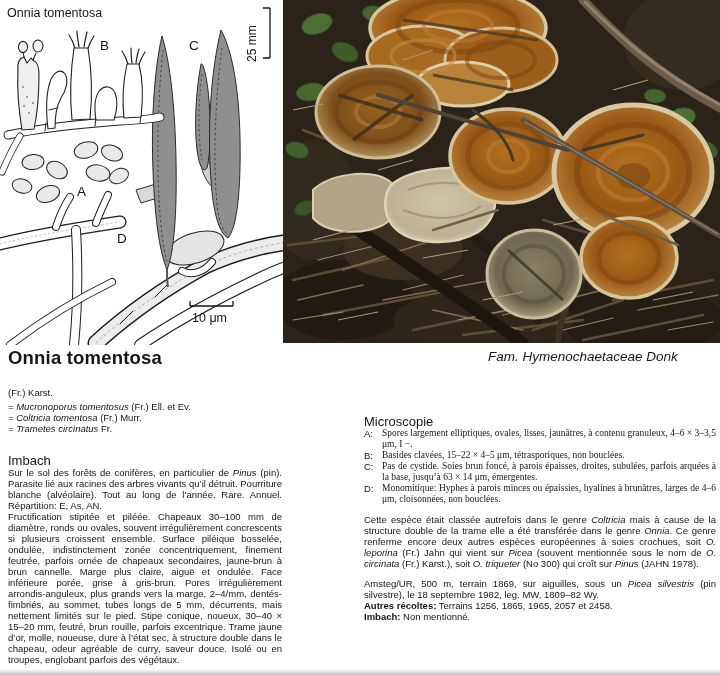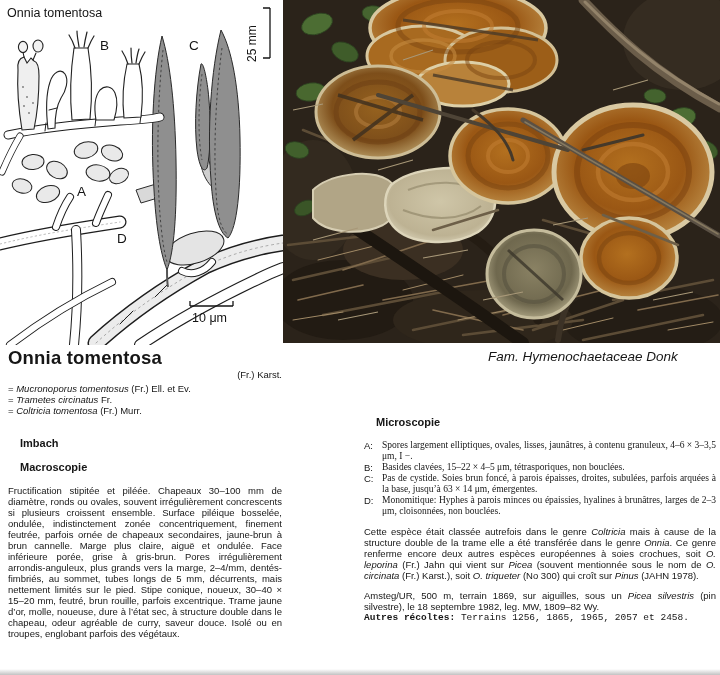--- a/index.html
+++ b/index.html
@@ -11,36 +11,36 @@
   
   .figure-panel{position:absolute;left:0;top:0;width:283px;height:345px;background:#fff;}
   .photo-panel{position:absolute;left:283px;top:0;width:437px;height:343px;background:#2e261d;}
   .photo-panel svg{display:block;}
   
   .col{position:absolute;top:346px;font-size:9.5px;line-height:11px;}
   .col p{margin:0;text-align:justify;}
   .col-left{left:8px;width:274px;}
   .col-right{left:364px;width:352px;}
   h1.species-title{margin:1px 0 0 0;font-size:18.5px;line-height:21px;font-weight:bold;letter-spacing:.2px;}
-  .authority{margin-top:1px;text-align:right;}
+  .authority{margin-top:19px;}
   .synonyms{margin-top:3px;}
   .syn-line{line-height:11px;}
-  h2.sec-head{margin:12px;font-size:11px;line-height:12px;font-weight:bold;}
+  h2.sec-head{margin:0;font-size:13px;line-height:12px;font-weight:normal;}
   .sec{margin-top:0;}
   .mt-lg{margin-top:21px;}
   .family-block{margin-left:124px;margin-top:3px;font-style:italic;}
   .family-name{font-size:13.5px;line-height:16px;}
   .family-alt{font-size:9.8px;line-height:12px;}
   .micro-head{margin-top:51px;}
   .micro-item{display:flex;}
   .micro-key{flex:0 0 18px;}
   .micro-text{flex:1;text-align:justify;font-family:Liberation Serif, serif;}
   .rem-head{margin-top:9px;}
   .spec-head{margin-top:9px;}
-  .inline-row{margin-top:10px;text-align:right;font-family:Liberation Mono, monospace;}
+  .inline-row{margin-top:10px;text-align:right;}
   .bold{font-weight:bold;}
   .bottom-strip{position:absolute;left:0;top:669px;width:720px;height:6px;
     background:linear-gradient(#ffffff,#c2c2c2);}
   i{font-style:italic;text-align:center;}
 </style>
 </head>
 <body>
 
 <div class="figure-panel">
 <svg width="283" height="345" viewBox="0 0 283 345" xmlns="http://www.w3.org/2000/svg">
@@ -255,30 +255,30 @@
              M55,320 L95,312 M200,300 L240,292 M120,60 L150,50 M330,90 L365,80 M10,110 L40,104"></path>
   </g>
 </svg>
 </div>
 
 <div class="col col-left">
   <h1 class="species-title">Onnia tomentosa</h1>
   <div class="authority">(Fr.) Karst.</div>
   <div class="synonyms">
     <div class="syn-line">= <i>Mucronoporus tomentosus</i> (Fr.) Ell. et Ev.</div>
+    <div class="syn-line">= <i>Coltricia tomentosa</i> (Fr.) Murr.</div>
     <div class="syn-line">= <i>Trametes circinatus</i> Fr.</div>
-    <div class="syn-line">= <i>Coltricia tomentosa</i> (Fr.) Murr.</div>
   </div>
 
   <div class="sec mt-lg">
     <h2 class="sec-head">Imbach</h2>
+    <p>Sur le sol des forêts de conifères, en particulier de <i>Pinus</i> (pin). Parasite lié aux racines des arbres vivants qu’il détruit. Pourriture blanche (alvéolaire). Tout au long de l’année. Rare. Annuel. Répartition: E, As, AN.</p>
   </div>
 
   <div class="sec">
-    <h2 class="sec-head">Macroscopie</h2>
     <p>Fructification stipitée et piléée. Chapeaux 30–100 mm de diamètre, ronds ou ovales, souvent irrégulièrement concrescents si plusieurs croissent ensemble. Surface piléique bosselée, ondulée, indistinctement zonée concentriquement, finement feutrée, parfois ornée de chapeaux secondaires, jaune-brun à brun cannelle. Marge plus claire, aiguë et ondulée. Face inférieure porée, grise à gris-brun. Pores irrégulièrement arrondis-anguleux, plus grands vers la marge, 2–4/mm, dentés-fimbriés, au sommet, tubes longs de 5 mm, décurrents, mais nettement limités sur le pied. Stipe conique, noueux, 30–40 × 15–20 mm, feutré, brun rouille, parfois excentrique. Trame jaune d’or, molle, noueuse, dure à l’état sec, à structure double dans le chapeau, odeur agréable de curry, saveur douce. Isolé ou en troupes, englobant parfois des végétaux.</p>
   </div>
 </div>
 
 <div class="col col-right">
   <div class="family-block">
     <div class="family-name">Fam. Hymenochaetaceae Donk</div>
   </div>
 
   <div class="sec micro-head">
@@ -290,31 +290,35 @@
     <div class="micro-item">
       <span class="micro-key">B:</span>
       <div class="micro-text">Basides clavées, 15–22 × 4–5 μm, tétrasporiques, non bouclées.</div>
     </div>
     <div class="micro-item">
       <span class="micro-key">C:</span>
       <div class="micro-text">Pas de cystide. Soies brun foncé, à parois épaisses, droites, subulées, parfois arquées à la base, jusqu’à 63 × 14 μm, émergentes.</div>
     </div>
     <div class="micro-item">
       <span class="micro-key">D:</span>
-      <div class="micro-text">Monomitique: Hyphes à parois minces ou épaissies, hyalines à brunâtres, larges de 2–3 μm, cloisonnées, non bouclées.</div>
+      <div class="micro-text">Monomitique: Hyphes à parois minces ou épaissies, hyalines à brunâtres, larges de 4–6 μm, cloisonnées, non bouclées.</div>
     </div>
   </div>
 
   <div class="sec rem-head">
     <p>Cette espèce était classée autrefois dans le genre <i>Coltricia</i> mais à cause de la structure double de la trame elle a été transférée dans le genre <i>Onnia</i>. Ce genre renferme encore deux autres espèces européennes à soies crochues, soit <i>O. leporina</i> (Fr.) Jahn qui vient sur <i>Picea</i> (souvent mentionnée sous le nom de <i>O. circinata</i> (Fr.) Karst.), soit <i>O. triqueter</i> (No 300) qui croît sur <i>Pinus</i> (JAHN 1978).</p>
   </div>
 
   <div class="sec spec-head">
     <p>Amsteg/UR, 500 m, terrain 1869, sur aiguilles, sous un <i>Picea silvestris</i> (pin silvestre), le 18 septembre 1982, leg. MW, 1809–82 Wy.</p>
   </div>
 
   <p class="inline-row">
     <span class="bold">Autres récoltes:</span>
     <span>Terrains 1256, 1865, 1965, 2057 et 2458.</span>
   </p>
+  <p class="inline-row">
+    <span class="bold">Imbach:</span>
+    <span>Non mentionné.</span>
+  </p>
 </div>
 
 <div class="bottom-strip"></div>
 
 </body></html>

